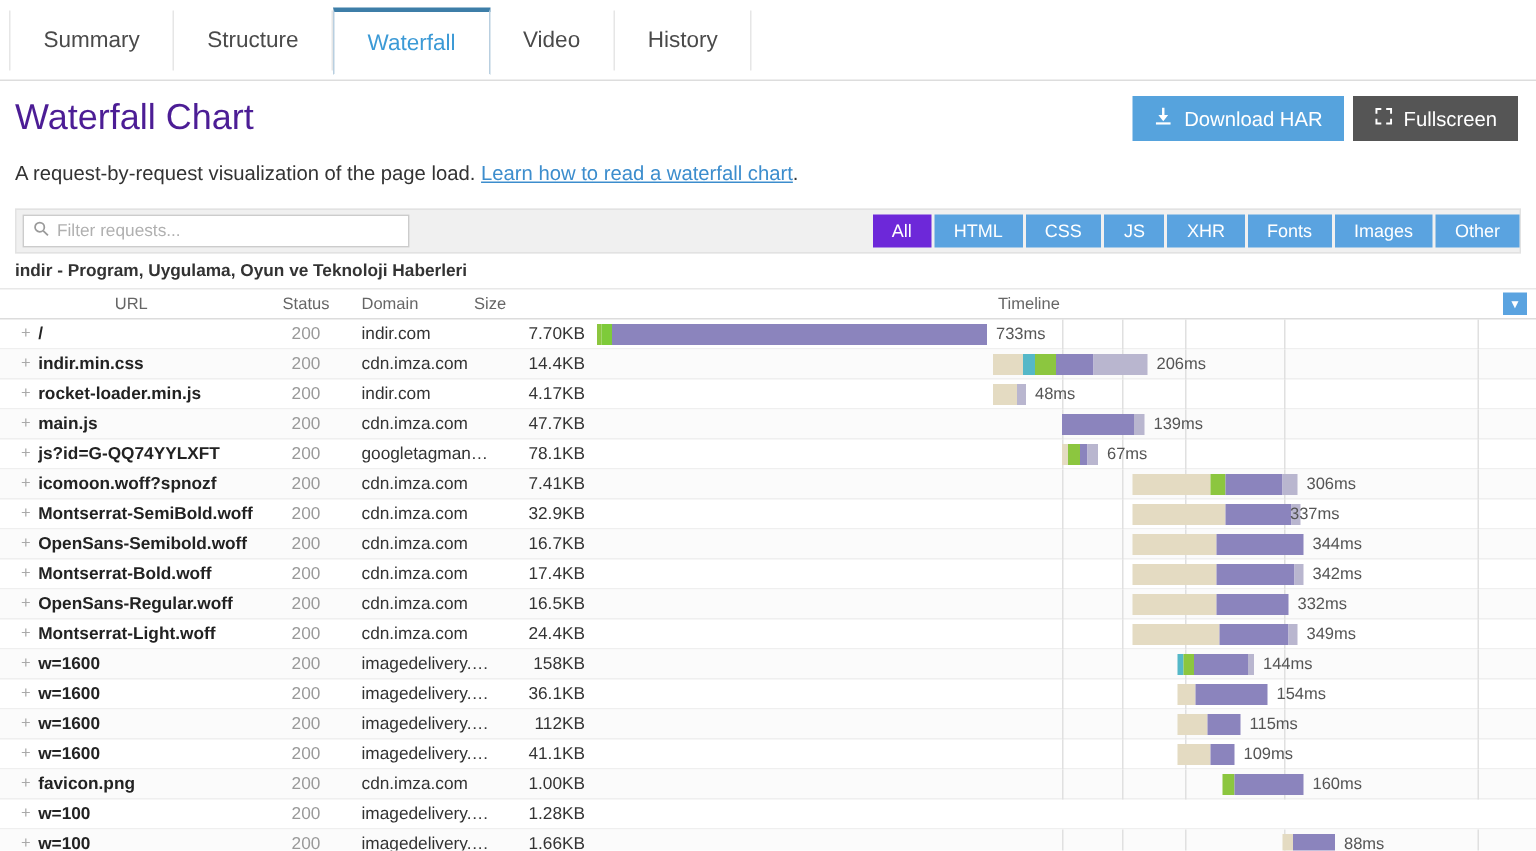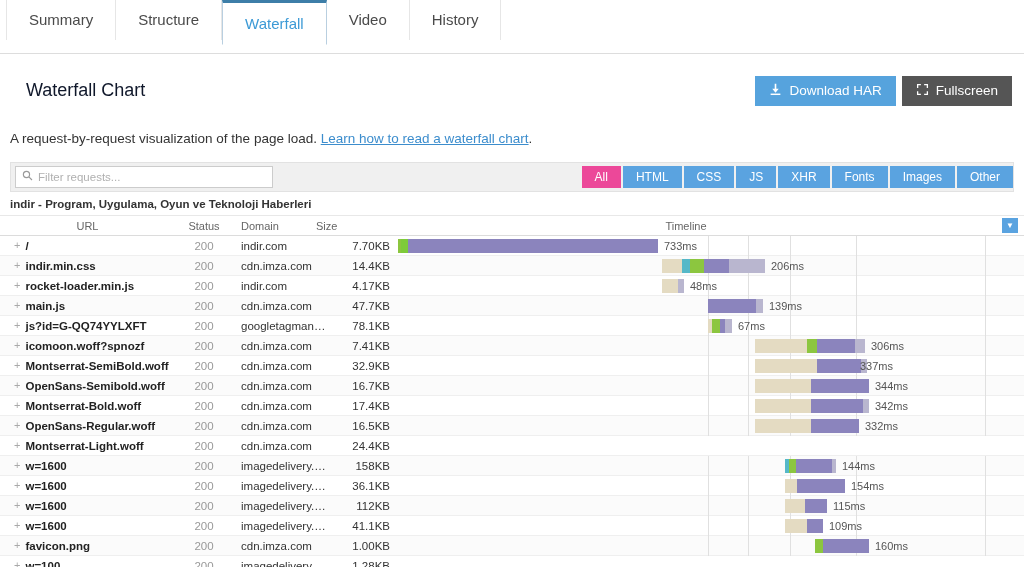--- a/index.html
+++ b/index.html
@@ -7,21 +7,21 @@
     margin: 0; padding: 0;
     width: 1024px; height: 567px;
     background: #fff;
     font-family: "Liberation Sans", sans-serif;
     overflow: hidden;
   }
 
   
   .tabbar {
     display: flex;
-    align-items: flex-start;
+    align-items: center;
     height: 54px;
     border-bottom: 1px solid #ddd;
     background: #fff;
     padding-left: 6px;
   }
   .tab {
     padding: 0 22px;
     height: 40px;
     line-height: 40px;
     font-size: 15px;
@@ -46,24 +46,24 @@
   .tabbar-filler { flex: 1; border-bottom: 0; }
 
   
   .titlerow {
     display: flex;
     align-items: center;
     justify-content: space-between;
     padding: 10px 12px 0 10px;
   }
   .page-title {
-    font-size: 18px;
-    color: #0f172a;
+    font-size: 24px;
+    color: #4c1d95;
     font-weight: normal;
-    margin: 16px;
+    margin: 0;
   }
   .btns { display: flex; gap: 6px; }
   .btn {
     display: inline-flex;
     align-items: center;
     gap: 7px;
     height: 30px;
     padding: 0 14px;
     font-size: 13.5px;
     color: #fff;
@@ -121,21 +121,21 @@
   .pill {
     background: #5aa3e0;
     color: #fff;
     font-size: 12px;
     height: 22px;
     line-height: 22px;
     padding: 0 13px;
     cursor: pointer;
     white-space: nowrap;
   }
-  .pill.active { background: #ec4899; }
+  .pill.active { background: #6d28d9; }
 
   
   .sitelabel {
     padding: 6px 10px 5px 10px;
     font-size: 11.5px;
     font-weight: bold;
     color: #333;
     border-bottom: 1px solid #e8e8e8;
   }
 
@@ -525,20 +525,35 @@
       </div>
     </div>
     <div class="row">
       <div class="c-url">
         <span class="expand">+</span>
         <span>Montserrat-Light.woff</span>
       </div>
       <div class="c-status">200</div>
       <div class="c-domain">cdn.imza.com</div>
       <div class="c-size">24.4KB</div>
+      <div class="c-bar">
+        <div class="gridlines">
+          <div class="gridline" style="left: 318px;"></div>
+          <div class="gridline" style="left: 358px;"></div>
+          <div class="gridline" style="left: 400px;"></div>
+          <div class="gridline" style="left: 466px;"></div>
+          <div class="gridline" style="left: 595px;"></div>
+        </div>
+        <div class="bar" style="left: 365px;">
+          <div class="seg" style="width: 58px; background: rgb(228, 219, 194);"></div>
+          <div class="seg" style="width: 46px; background: rgb(139, 132, 189);"></div>
+          <div class="seg" style="width: 6px; background: rgb(185, 182, 207);"></div>
+        </div>
+        <div class="dur" style="left: 481px;">349ms</div>
+      </div>
     </div>
     <div class="row">
       <div class="c-url">
         <span class="expand">+</span>
         <span>w=1600</span>
       </div>
       <div class="c-status">200</div>
       <div class="c-domain">imagedelivery.net</div>
       <div class="c-size">158KB</div>
       <div class="c-bar">

